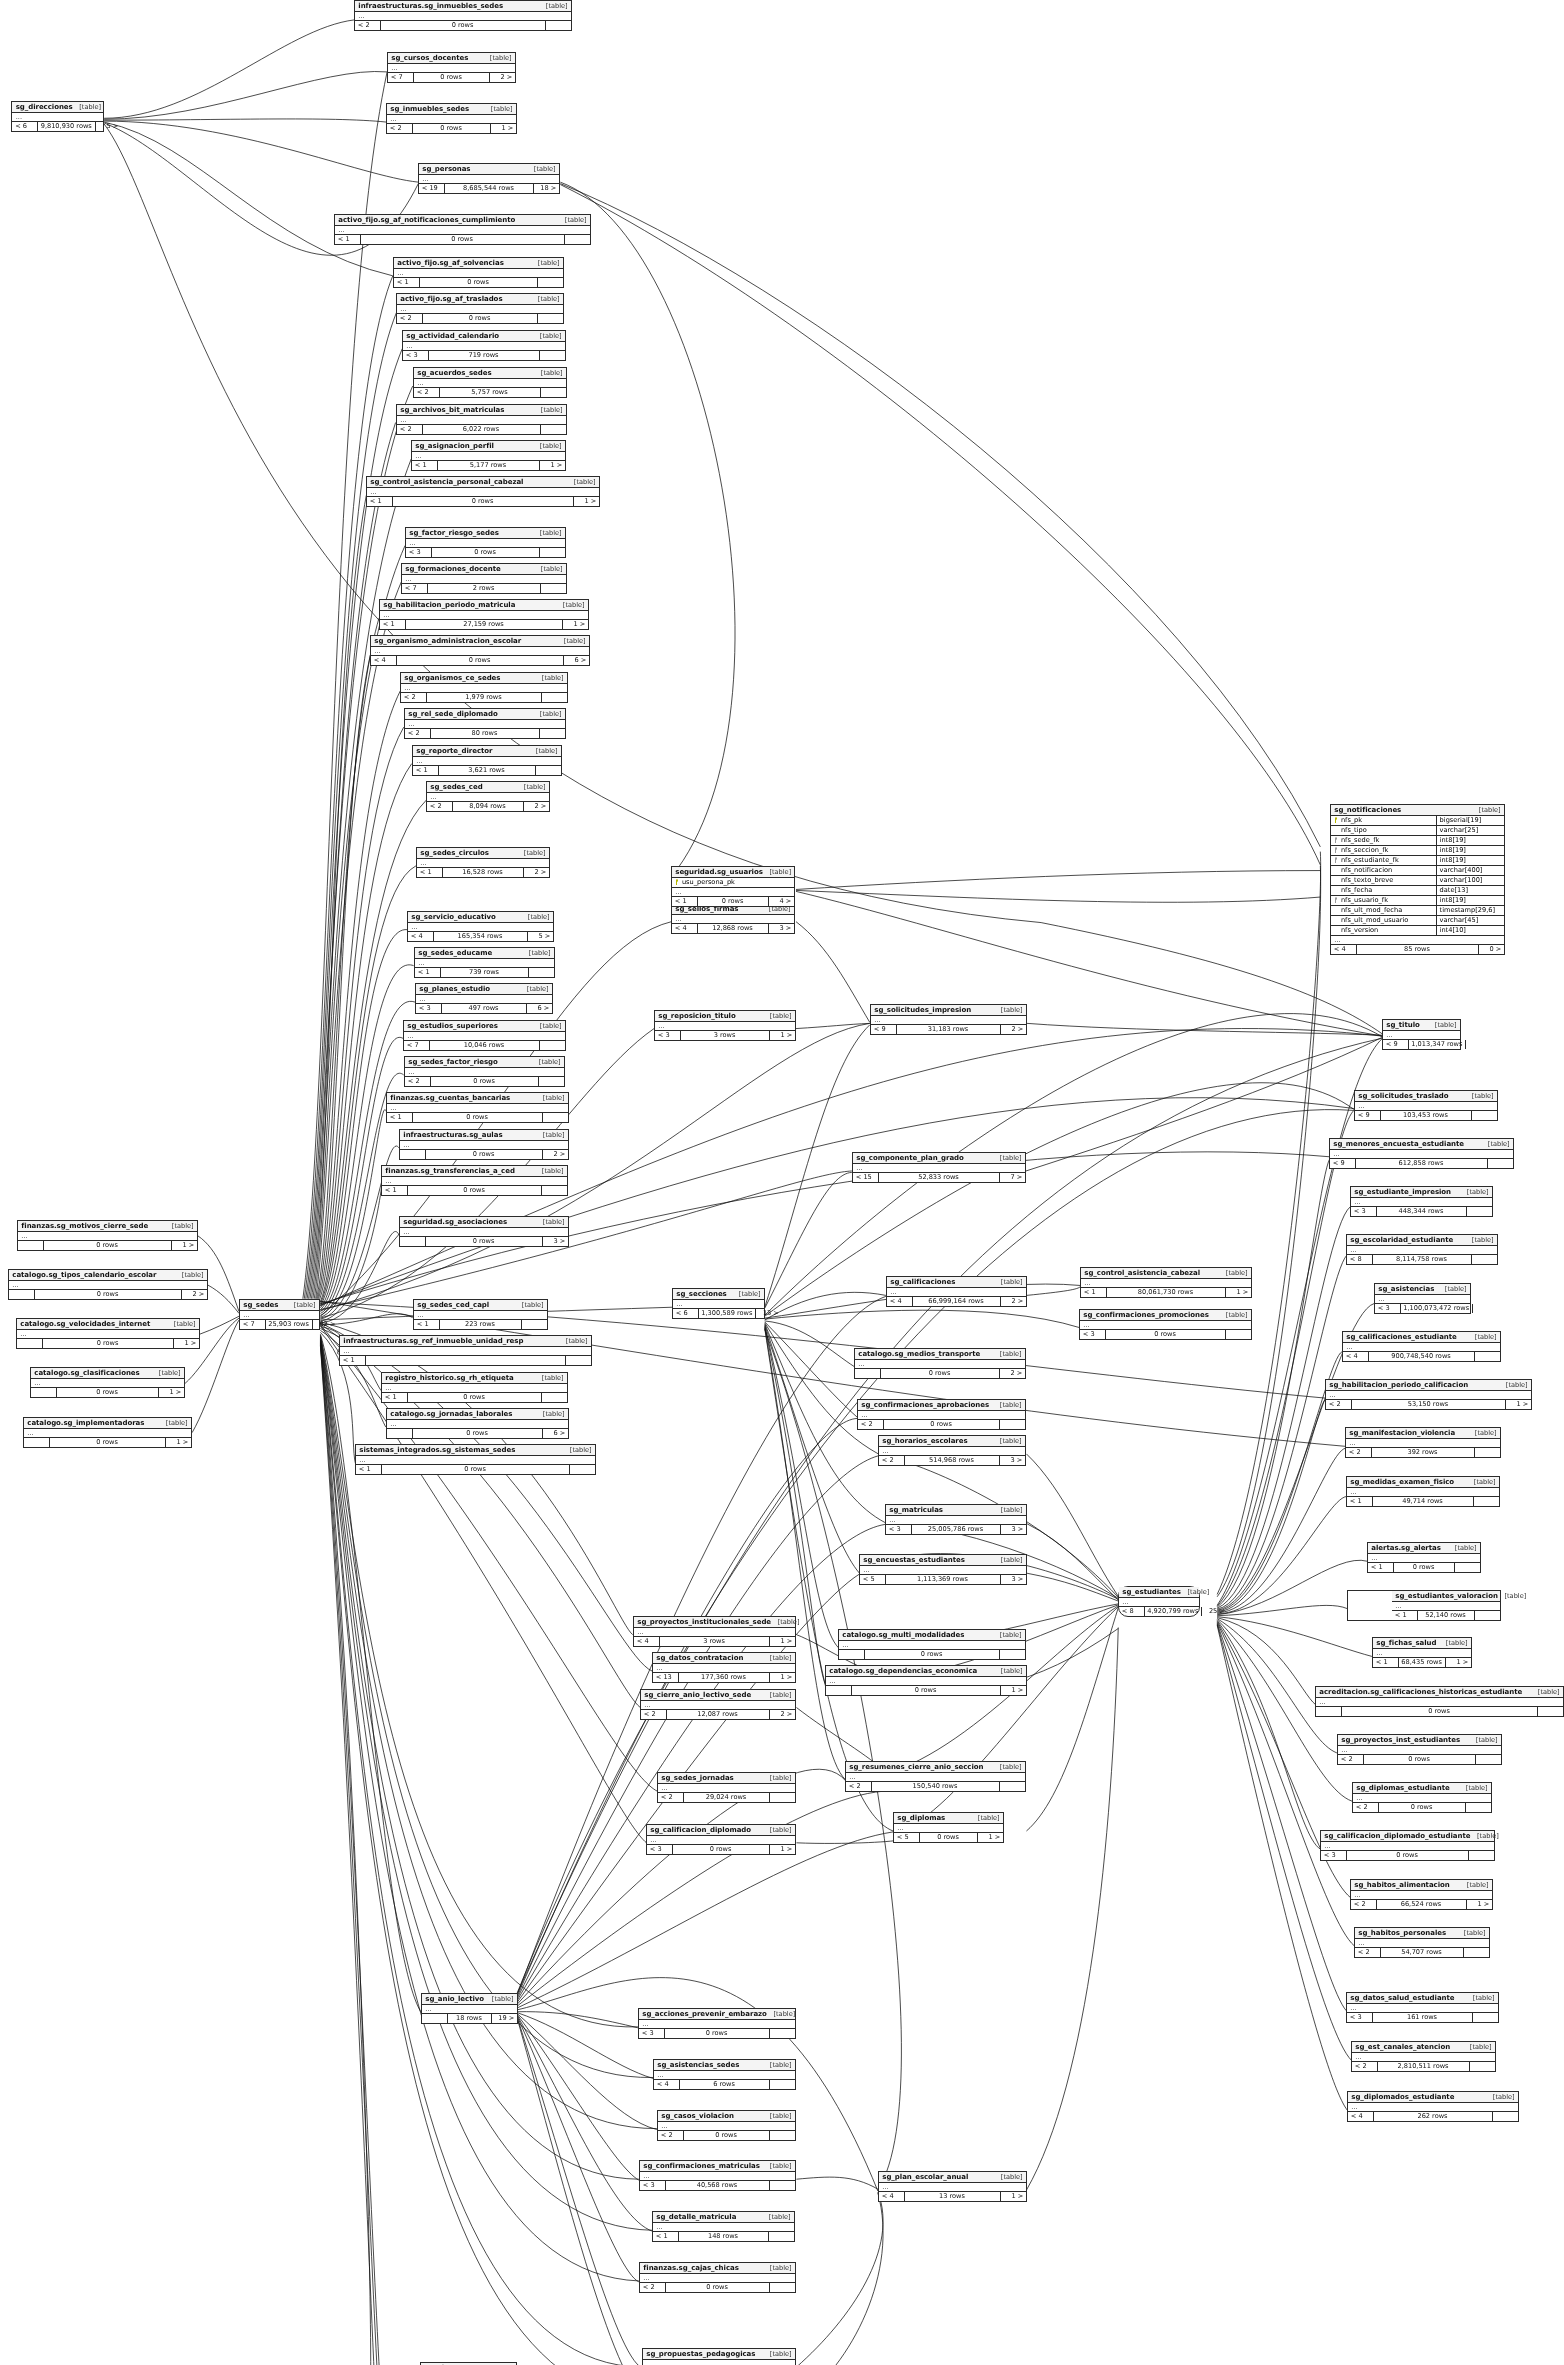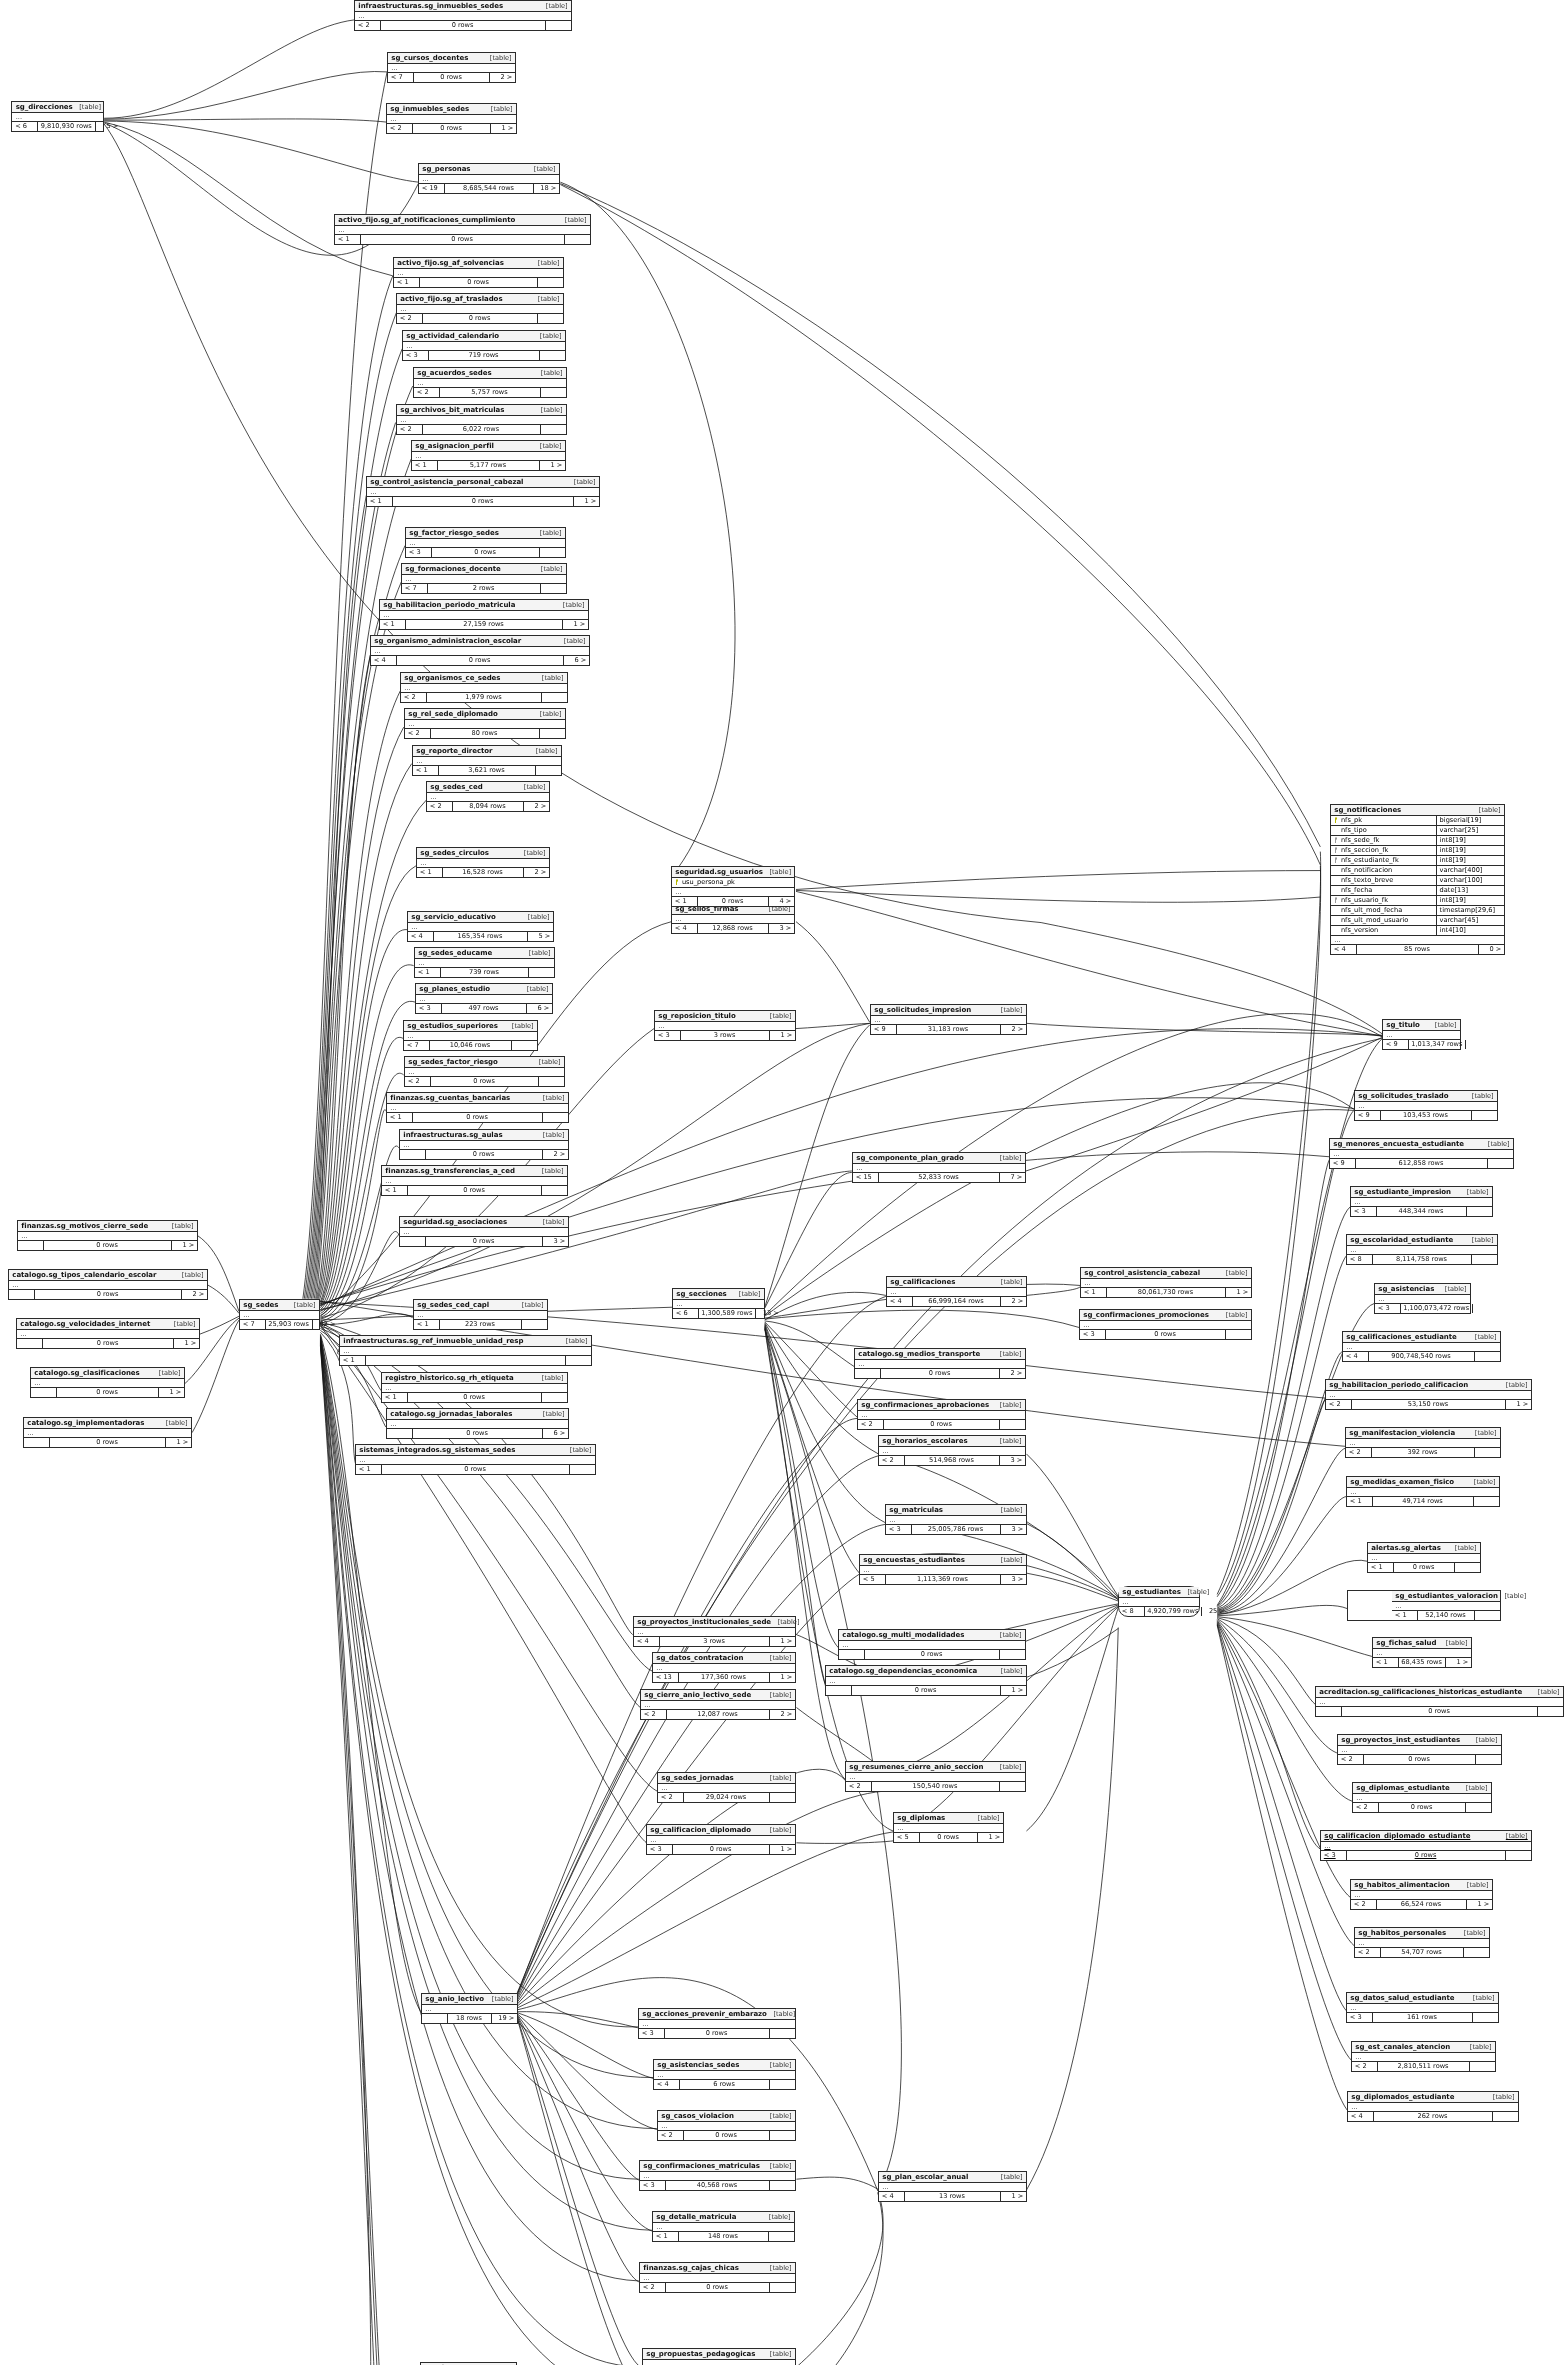--- a/index.html
+++ b/index.html
@@ -509,21 +509,21 @@
         <span class="tname">sg_planes_estudio</span>
         <span class="ttag">[table]</span>
       </div>
       <div class="tellipsis">...</div>
       <div class="tfoot">
         <div class="f-l">&lt; 3</div>
         <div class="f-c">497 rows</div>
         <div class="f-r">6 &gt;</div>
       </div>
     </div>
-    <div class="tbl" style="left: 403px; top: 1020px; width: 135px;">
+    <div class="tbl" style="left: 403px; top: 1020px; width: 163px;">
       <div class="thead">
         <span class="tname">sg_estudios_superiores</span>
         <span class="ttag">[table]</span>
       </div>
       <div class="tellipsis">...</div>
       <div class="tfoot">
         <div class="f-l">&lt; 7</div>
         <div class="f-c">10,046 rows</div>
         <div class="f-r"></div>
       </div>
@@ -1290,21 +1290,21 @@
         <span class="tname">sg_diplomas_estudiante</span>
         <span class="ttag">[table]</span>
       </div>
       <div class="tellipsis">...</div>
       <div class="tfoot">
         <div class="f-l">&lt; 2</div>
         <div class="f-c">0 rows</div>
         <div class="f-r"></div>
       </div>
     </div>
-    <div class="tbl" style="left: 1320px; top: 1830px; width: 212px; text-decoration: underline;">
+    <div class="tbl" style="left: 1320px; top: 1830px; width: 175px;">
       <div class="thead">
         <span class="tname">sg_calificacion_diplomado_estudiante</span>
         <span class="ttag">[table]</span>
       </div>
       <div class="tellipsis">...</div>
       <div class="tfoot">
         <div class="f-l">&lt; 3</div>
         <div class="f-c">0 rows</div>
         <div class="f-r"></div>
       </div>

